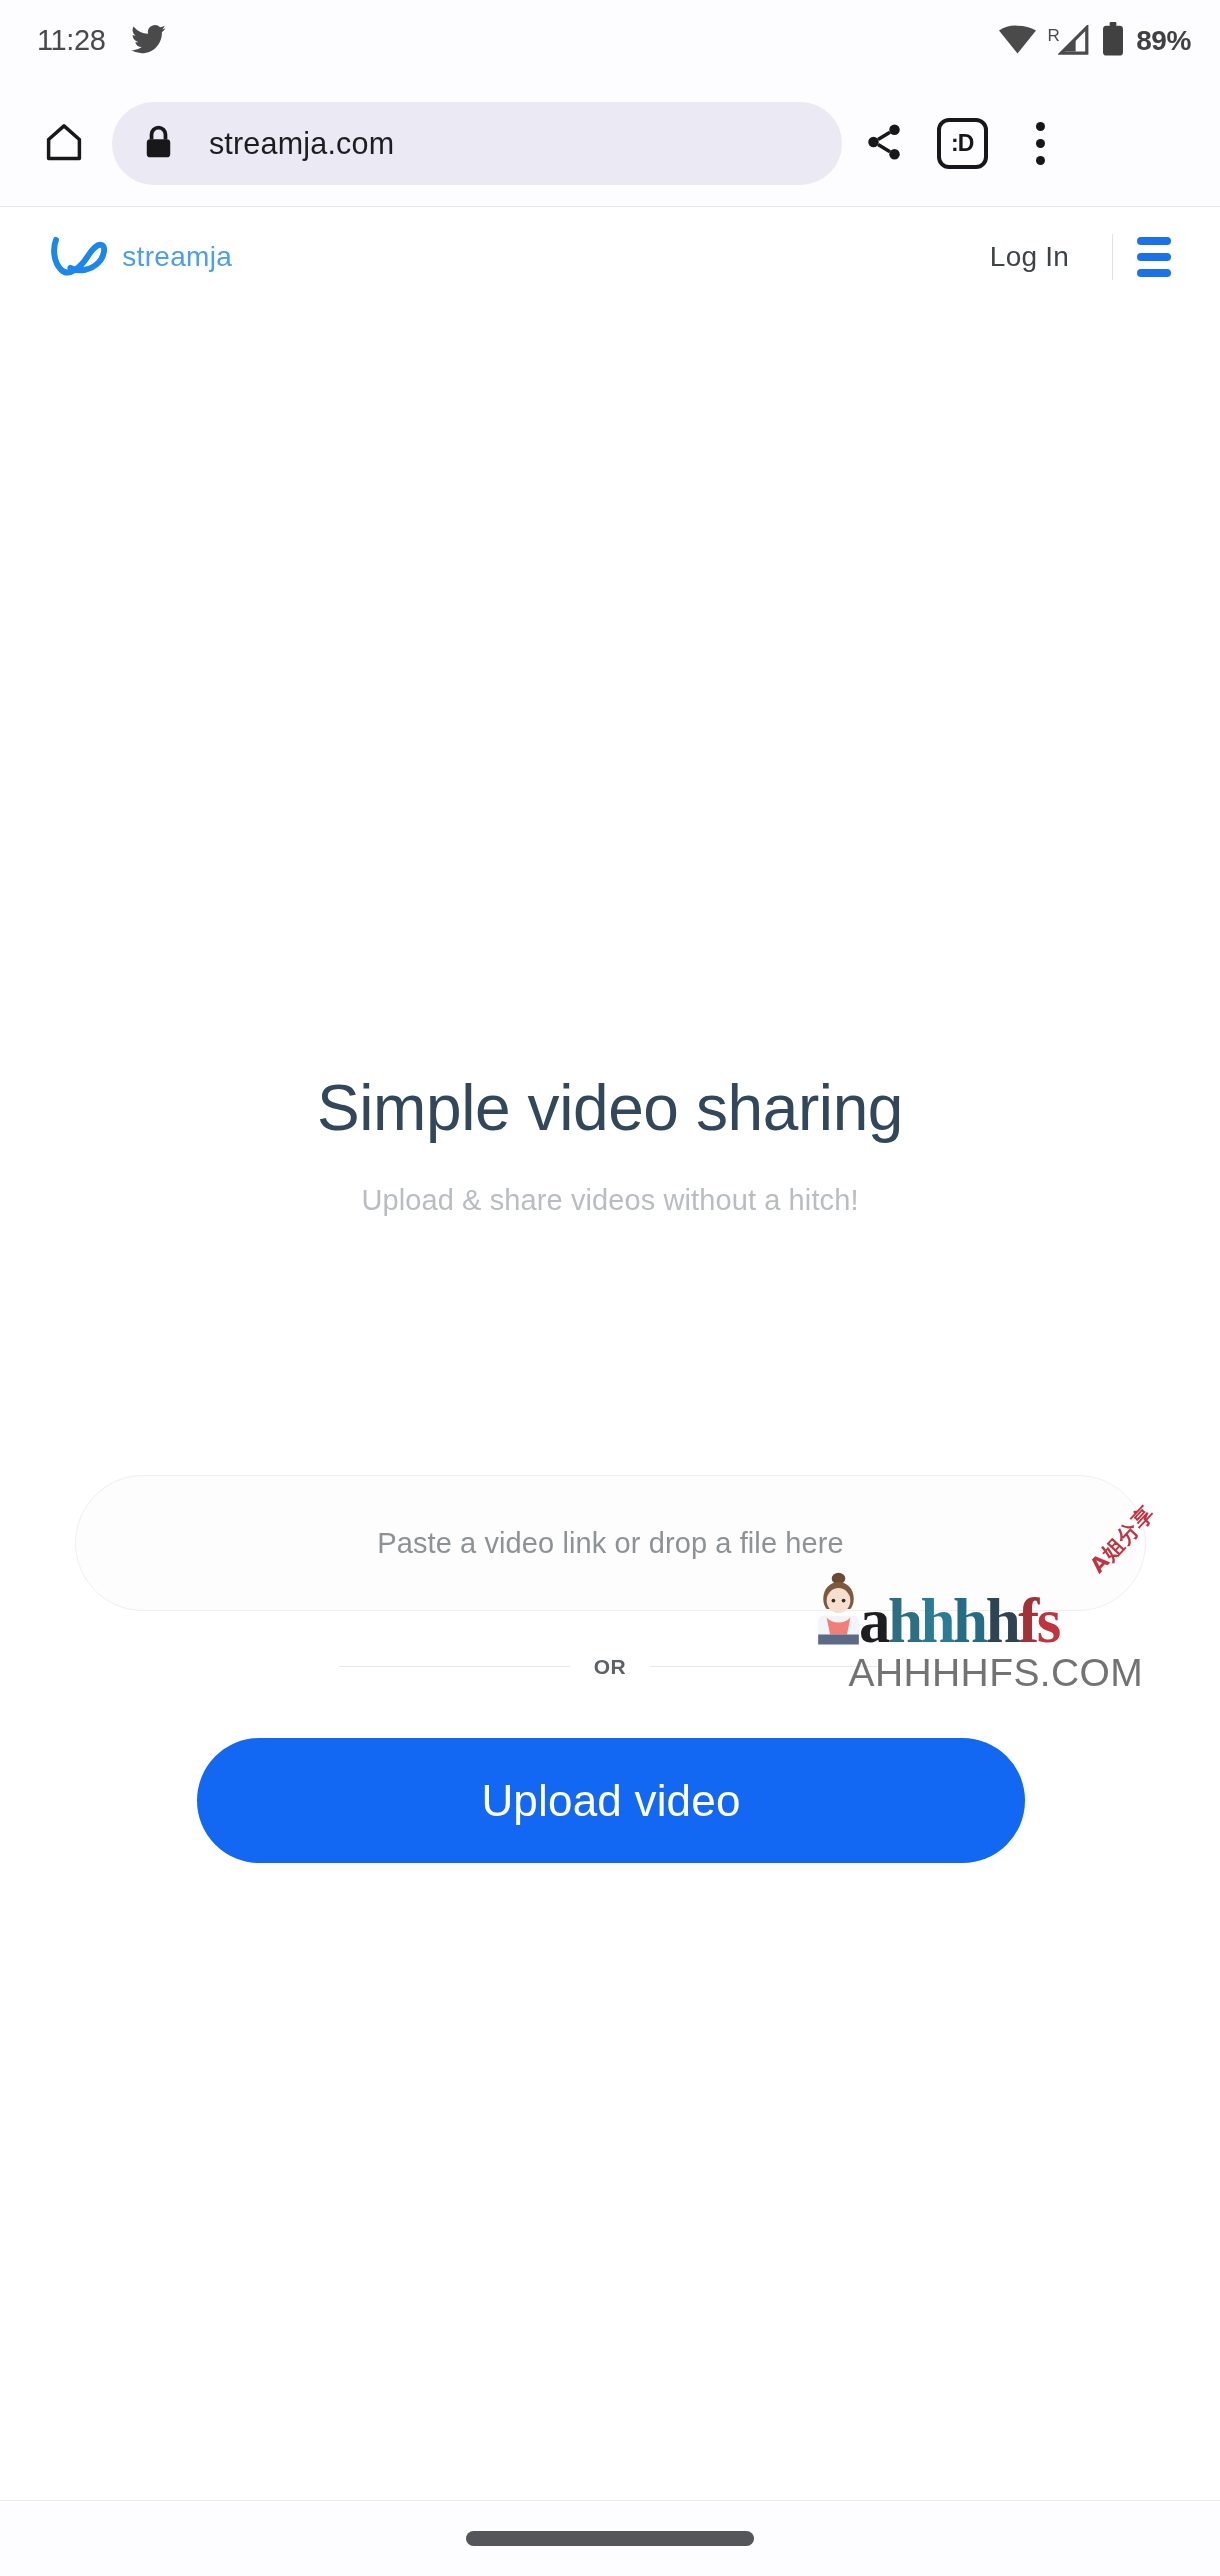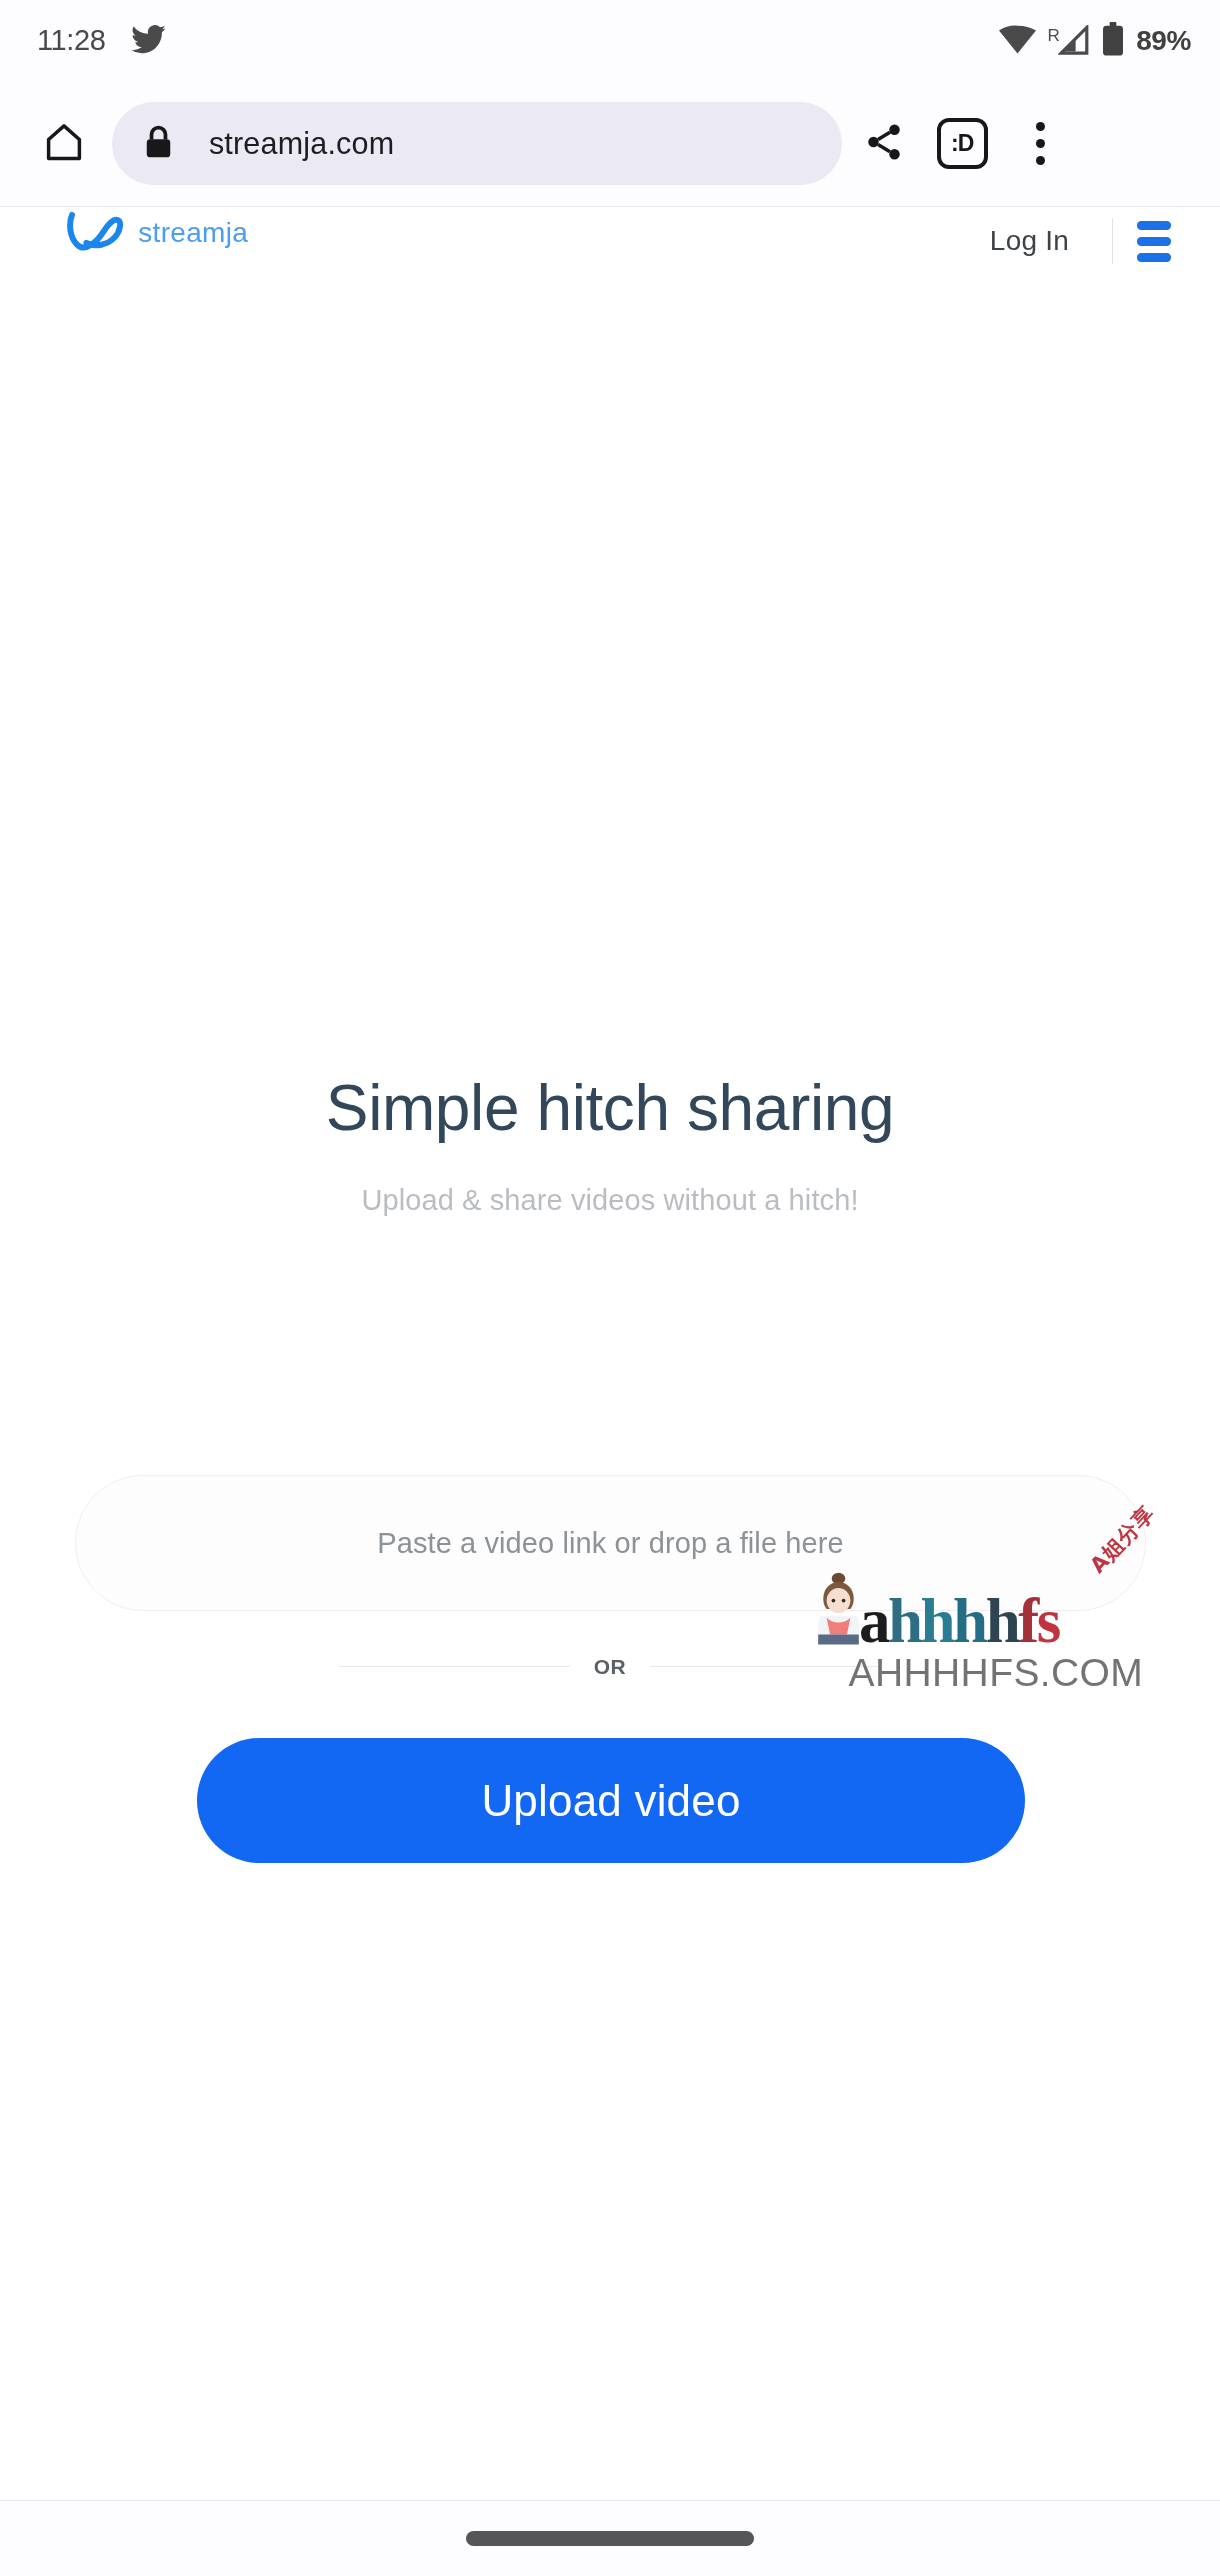--- a/index.html
+++ b/index.html
@@ -43,22 +43,22 @@
     width:51px;height:51px;border:4.2px solid #17171a;border-radius:12px;
     display:flex;align-items:center;justify-content:center;
     font-size:23px;font-weight:700;color:#17171a;letter-spacing:-0.8px;
   }
   .kebab{display:flex;flex-direction:column;gap:7.6px;align-items:center;}
   .kebab i{width:9.3px;height:9.3px;border-radius:50%;background:#17171a;display:block;}
 
   
   .page{position:absolute;top:209px;left:0;width:1220px;height:2324px;background:#fff;}
   .site-header{
-    width:100%; height:96px; display:flex; align-items:flex-start;
-    padding:0 32px 0 65px;
+    width:100%; height:96px; display:flex; align-items:center;
+    padding:0 32px 0 49px;
   }
   .brand{display:flex;align-items:center;gap:15.3px;}
   .brand-name{font-size:28px;color:#4a9df0;letter-spacing:0.3px;}
   .header-right{margin-left:auto;display:flex;align-items:center;}
   .login-link{font-size:28px;color:#3d4349;letter-spacing:0.2px;padding:6.8px 24px;}
   .hdr-divider{width:1.7px;height:46px;background:#e2e2e4;margin:0 6.8px 0 18.6px;}
   .hamburger{display:flex;flex-direction:column;gap:7.6px;padding:12px 17px;}
   .hamburger i{display:block;width:34px;height:8.5px;border-radius:4.2px;background:#1b72e8;}
 
   
@@ -230,21 +230,21 @@
         <span class="hdr-divider"></span>
         <div class="hamburger">
           <i></i>
             <i></i>
             <i></i>
         </div>
       </div>
     </div>
 
     <div class="hero">
-      <h1 class="hero-title">Simple hitch sharing</h1>
+      <h1 class="hero-title">Simple video sharing</h1>
       <p class="hero-sub">Upload &amp; share videos without a hitch!</p>
     </div>
 
     <div class="dropzone">
       <span class="dropzone-text">Paste a video link or drop a file here</span>
     </div>
 
     <div class="or-row">
       <span class="or-line"></span>
       <span class="or-text">OR</span>

